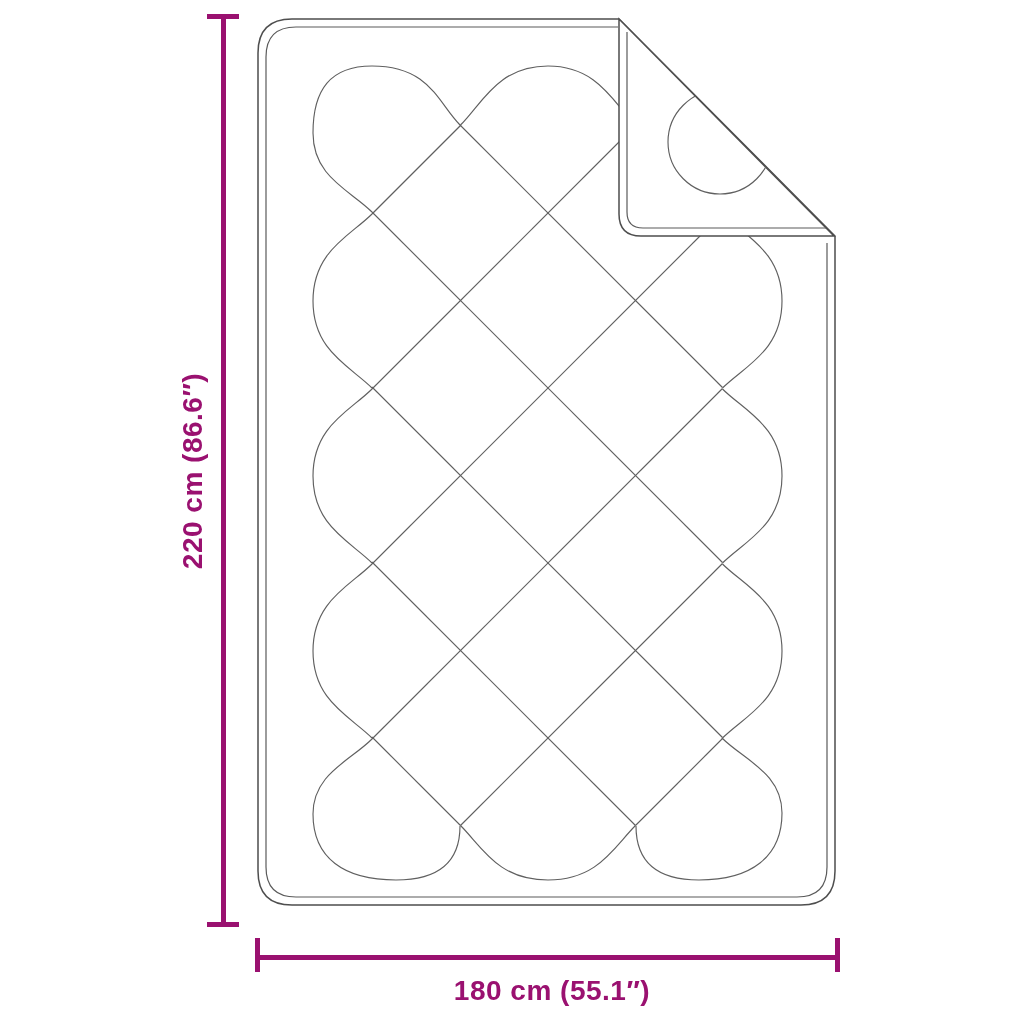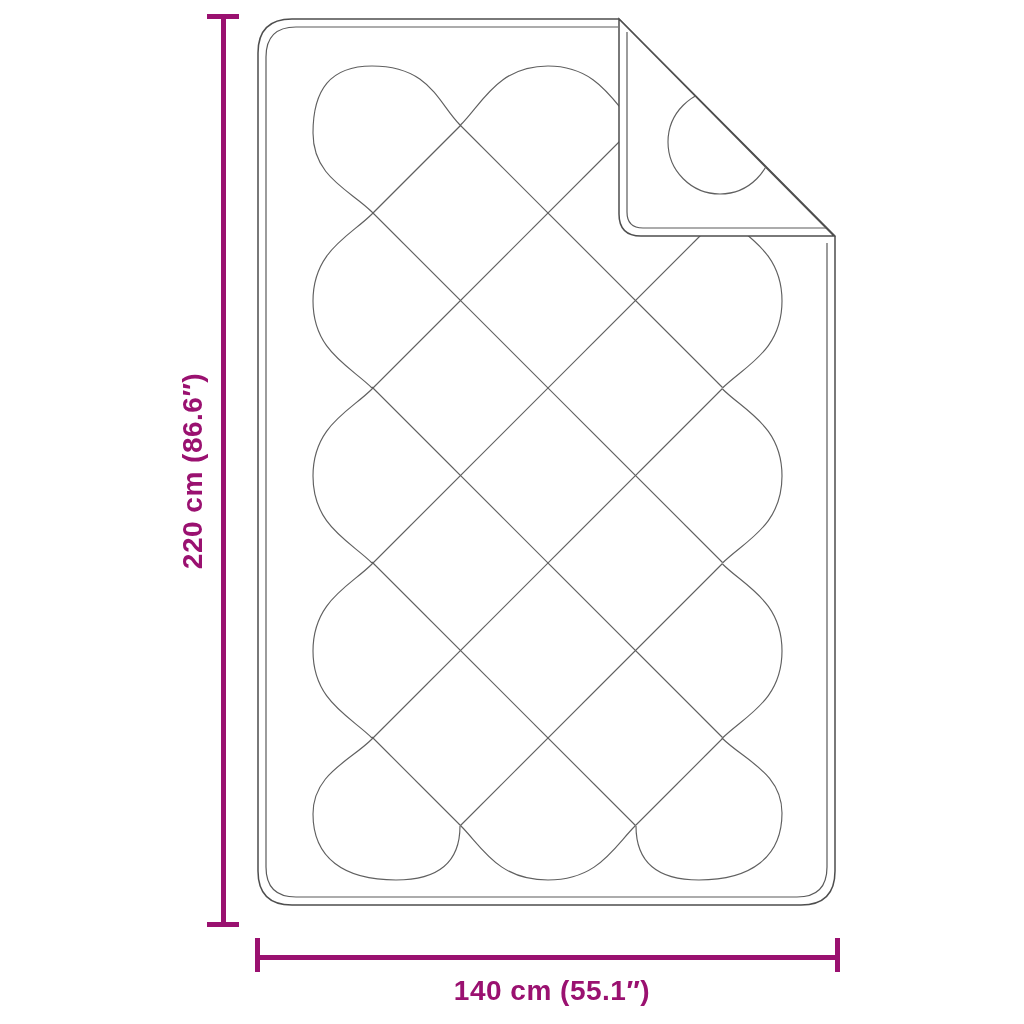--- a/index.html
+++ b/index.html
@@ -67,15 +67,15 @@
   </svg>
 
   <div class="dim" style="left:221px;top:16px;width:5px;height:911px;"></div>
   <div class="dim" style="left:207px;top:14px;width:32px;height:5px;"></div>
   <div class="dim" style="left:207px;top:922px;width:32px;height:5px;"></div>
   <div class="dim-label v-label">220 cm (86.6″)</div>
 
   <div class="dim" style="left:258px;top:955px;width:580px;height:5px;"></div>
   <div class="dim" style="left:255px;top:938px;width:5px;height:34px;"></div>
   <div class="dim" style="left:835px;top:938px;width:5px;height:34px;"></div>
-  <div class="dim-label h-label">140 cm (55.1″)</div>
+  <div class="dim-label h-label">180 cm (55.1″)</div>
 
 </div>
 
 </body></html>

